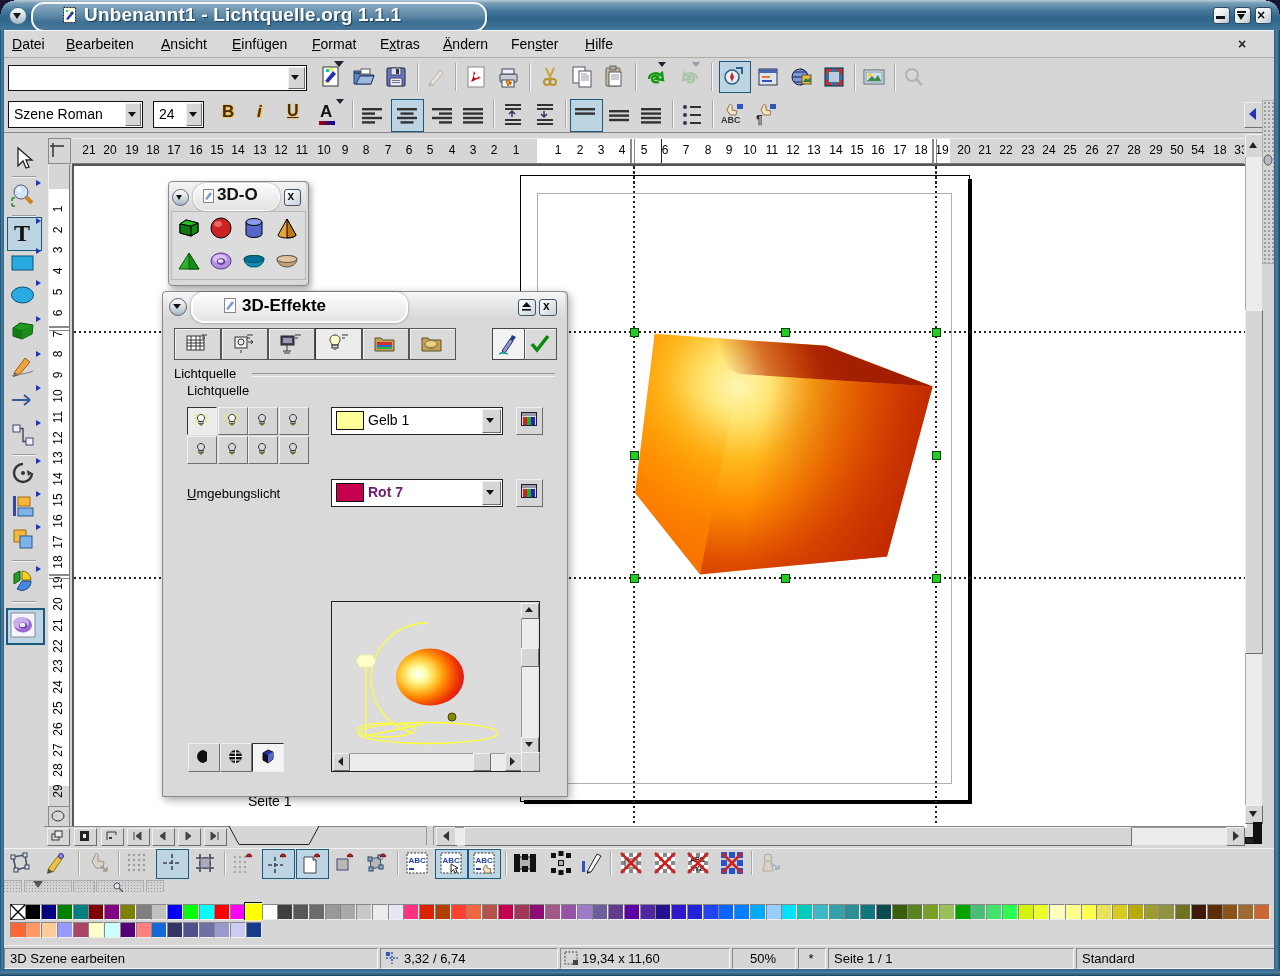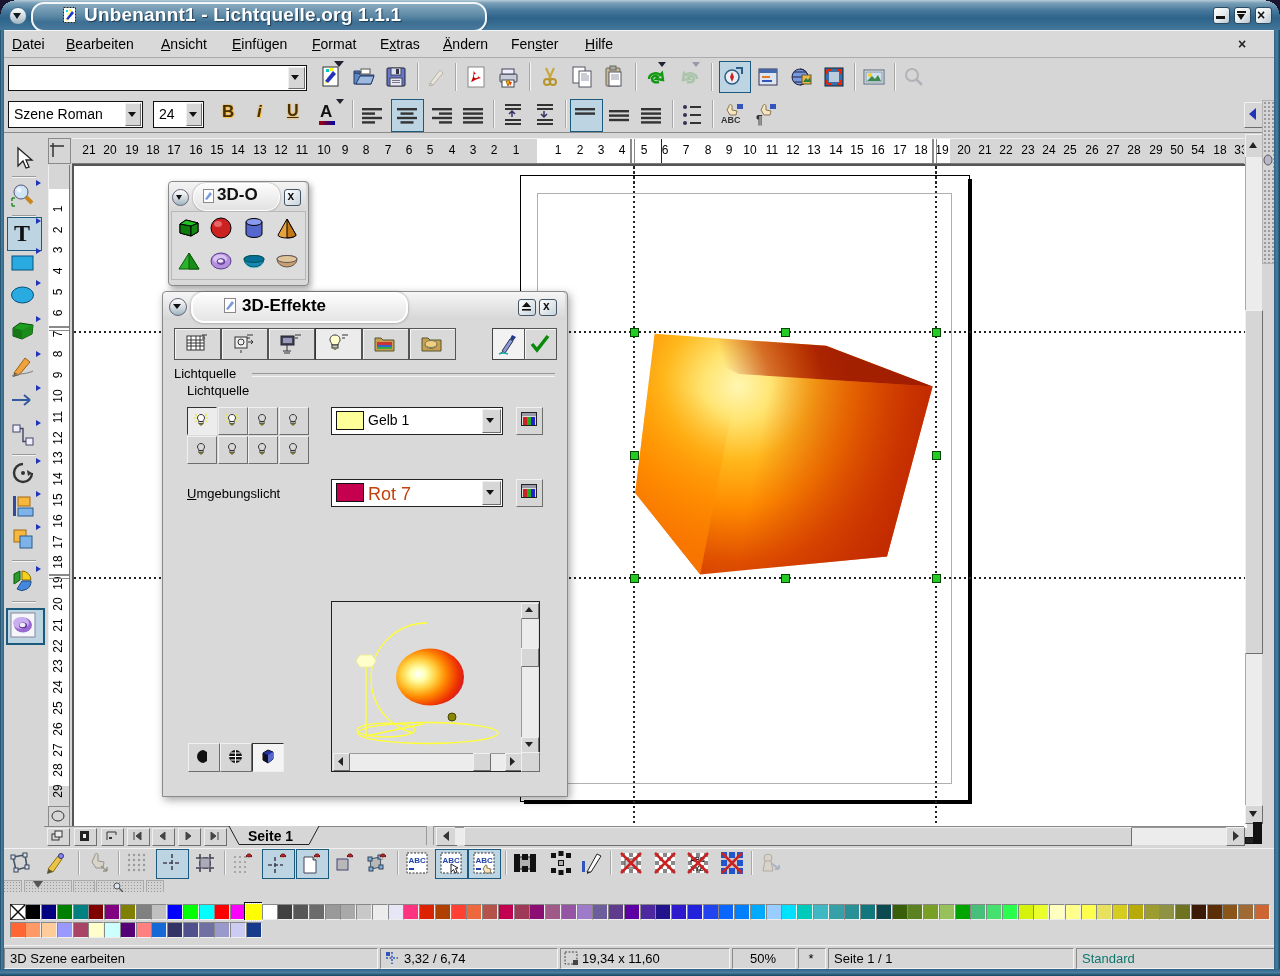--- a/index.html
+++ b/index.html
@@ -530,21 +530,21 @@
 <svg class="abs" style="left:182px;top:830px;" width="13" height="12">
     <path d="M4 2 L9 6 L4 10 Z" stroke="#444" fill="#444"></path>
   </svg>
 <svg class="abs" style="left:208px;top:830px;" width="13" height="12">
     <path d="M10 2 L10 10 M3 2 L8 6 L3 10 Z" stroke="#444" fill="#444"></path>
   </svg>
 <svg class="abs" style="left:228px;top:826px;" width="92" height="19">
     <polygon points="1,0 91,0 81,19 11,19" fill="#d6d6d6"></polygon>
     <path d="M1 0 L11 18.5 L81 18.5 L91 0" stroke="#222" fill="none"></path>
   </svg>
-<div class="abs" style="left:248px;top:828px;font-size:14px;font-weight:bold;color:#000;">Seite 1</div>
+<div class="abs" style="left:248px;top:793px;font-size:14px;font-weight:normal;color:#000;">Seite 1</div>
 <div class="abs" style="left:426px;top:826px;width:6px;height:19px;background:#d6d6d6;border-left:1px solid #999;border-right:1px solid #999;"></div>
 <div class="abs btn" style="left:436px;top:827px;width:19px;height:17px;"></div>
 <svg class="abs" style="left:442px;top:831px;" width="8" height="10">
     <path d="M7 0 L1 5 L7 10 Z" fill="#333"></path>
   </svg>
 <div class="abs" style="left:455px;top:827px;width:771px;height:17px;background:#ececec;border-top:1px solid #999;"></div>
 <div class="abs btn" style="left:464px;top:827px;width:666px;height:17px;"></div>
 <div class="abs btn" style="left:1226px;top:827px;width:17px;height:17px;"></div>
 <svg class="abs" style="left:1232px;top:831px;" width="8" height="10">
     <path d="M1 0 L7 5 L1 10 Z" fill="#333"></path>
@@ -908,21 +908,21 @@
     <rect x="9" y="9" width="5" height="5" fill="#444"></rect>
   </svg>
 <div class="abs" style="left:582px;top:951px;font-size:13px;">19,34 x 11,60</div>
 <div class="abs" style="left:732px;top:948px;width:62px;height:19px;border:1px solid #8a8a8a;border-right-color:#f4f4f4;border-bottom-color:#f4f4f4;"></div>
 <div class="abs" style="left:732px;width:62px;text-align:center;top:951px;font-size:13px;color:#000;">50%</div>
 <div class="abs" style="left:798px;top:948px;width:26px;height:19px;border:1px solid #8a8a8a;border-right-color:#f4f4f4;border-bottom-color:#f4f4f4;"></div>
 <div class="abs" style="left:798px;width:26px;text-align:center;top:951px;font-size:13px;color:#000;">*</div>
 <div class="abs" style="left:828px;top:948px;width:244px;height:19px;border:1px solid #8a8a8a;border-right-color:#f4f4f4;border-bottom-color:#f4f4f4;"></div>
 <div class="abs" style="left:834px;top:951px;font-size:13px;color:#000;">Seite 1 / 1</div>
 <div class="abs" style="left:1076px;top:948px;width:198px;height:19px;border:1px solid #8a8a8a;border-right-color:#f4f4f4;border-bottom-color:#f4f4f4;"></div>
-<div class="abs" style="left:1082px;top:951px;font-size:13px;color:#0f766e;">Standard</div>
+<div class="abs" style="left:1082px;top:951px;font-size:13px;color:#000000;">Standard</div>
 <div class="abs" style="left:0;top:30px;width:4px;height:940px;background:linear-gradient(90deg,#16455f,#4a7ea0 40%,#2e6388);"></div>
 <div class="abs" style="left:1274px;top:30px;width:6px;height:940px;background:linear-gradient(90deg,#2e6388,#4a7ea0 50%,#16455f);"></div>
 <div class="abs" style="left:0;top:969px;width:1280px;height:7px;background:linear-gradient(180deg,#2e6388,#4a7ea0 50%,#16455f);"></div>
 <div class="abs" style="left:168px;top:181px;width:139px;height:103px;background:#d9d9d9;
 border:1px solid #8a8a8a;border-radius:4px;box-shadow:2px 3px 6px rgba(0,0,0,0.35);"></div>
 <div class="abs" style="left:169px;top:182px;width:137px;height:28px;border-radius:4px 4px 0 0;
 background:linear-gradient(180deg,#f4f4f4,#d8d8d8);"></div>
 <div class="abs" style="left:172px;top:189px;width:15px;height:15px;border-radius:50%;
 background:linear-gradient(180deg,#fff,#cdd6dc 60%,#9fb4c2);border:1px solid #667;"></div>
 <div class="abs" style="left:176px;top:195px;width:0;height:0;border-left:3.5px solid transparent;border-right:3.5px solid transparent;border-top:5px solid #111;"></div>
@@ -1124,21 +1124,21 @@
 <svg class="abs" style="left:521px;top:412px;" width="16" height="15">
     <rect x="0.5" y="0.5" width="15" height="13" fill="#ddd" stroke="#222"></rect>
     <rect x="1" y="1" width="14" height="3" fill="#99a"></rect>
     <rect x="2" y="5" width="4" height="8" fill="#cc2222"></rect>
     <rect x="6" y="5" width="4" height="8" fill="#22aa22"></rect>
     <rect x="10" y="5" width="4" height="8" fill="#2222cc"></rect>
   </svg>
 <div class="abs" style="left:187px;top:486px;font-size:13px;color:#000;"><u>U</u>mgebungslicht</div>
 <div class="abs" style="left:331px;top:479px;width:170px;height:26px;background:#fff;border:1.5px solid #222;"></div>
 <div class="abs" style="left:336px;top:483px;width:26px;height:17px;background:#c5004e;border:1px solid #111;"></div>
-<div class="abs" style="left:368px;top:484px;font-size:18px;color:#c2410c;">Rot 7</div>
+<div class="abs" style="left:368px;top:484px;font-size:14px;color:#701a75;font-weight:bold;">Rot 7</div>
 <div class="abs btn" style="left:482px;top:481px;width:17px;height:22px;"></div>
 <div class="abs" style="left:486px;top:490px;width:0;height:0;border-left:4.5px solid transparent;border-right:4.5px solid transparent;border-top:5.5px solid #111;"></div>
 <div class="abs btn" style="left:516px;top:479px;width:25px;height:26px;"></div>
 <svg class="abs" style="left:521px;top:484px;" width="16" height="15">
     <rect x="0.5" y="0.5" width="15" height="13" fill="#ddd" stroke="#222"></rect>
     <rect x="1" y="1" width="14" height="3" fill="#99a"></rect>
     <rect x="2" y="5" width="4" height="8" fill="#cc2222"></rect>
     <rect x="6" y="5" width="4" height="8" fill="#22aa22"></rect>
     <rect x="10" y="5" width="4" height="8" fill="#2222cc"></rect>
   </svg>

